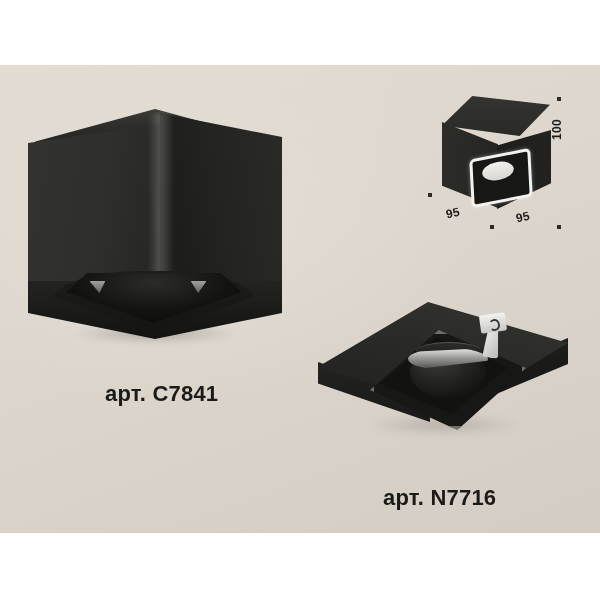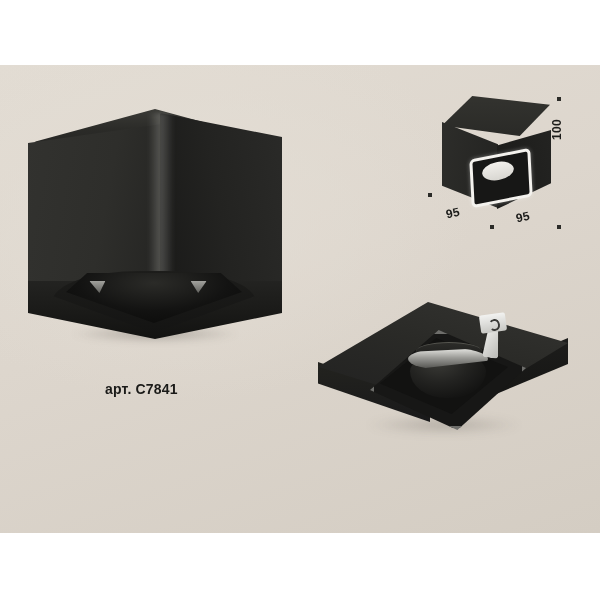--- a/index.html
+++ b/index.html
@@ -365,21 +365,21 @@
     width: 216px;
     height: 26px;
     background: radial-gradient(ellipse 50% 50% at 50% 50%, rgba(60,55,50,0.26) 0%, rgba(60,55,50,0) 72%);
     filter: blur(4px);
   }
 
   
   .caption {
     position: absolute;
     color: #1a1a18;
-    font-size: 14px;
+    font-size: 22px;
     font-weight: 700;
     letter-spacing: 0.2px;
     white-space: nowrap;
   }
   #caption-main   { left: 105px; top: 381px; }
   #caption-second { left: 383px; top: 485px; }
 </style>
 </head>
 <body>
 
@@ -429,14 +429,15 @@
     <div id="sec-inner-frame"></div>
     <div id="sec-inner-cavity"></div>
     <div id="sec-gimbal-body"></div>
     <div id="sec-gimbal-lens"></div>
     <div id="sec-gimbal-ring"></div>
     <div id="sec-spring-arm"></div>
     <div id="sec-spring-plate"></div>
     <div id="sec-spring-hole"></div>
   </div>
 
+  <div id="caption-second" class="caption">арт. N7716</div>
 
 </div>
 
 </body></html>

